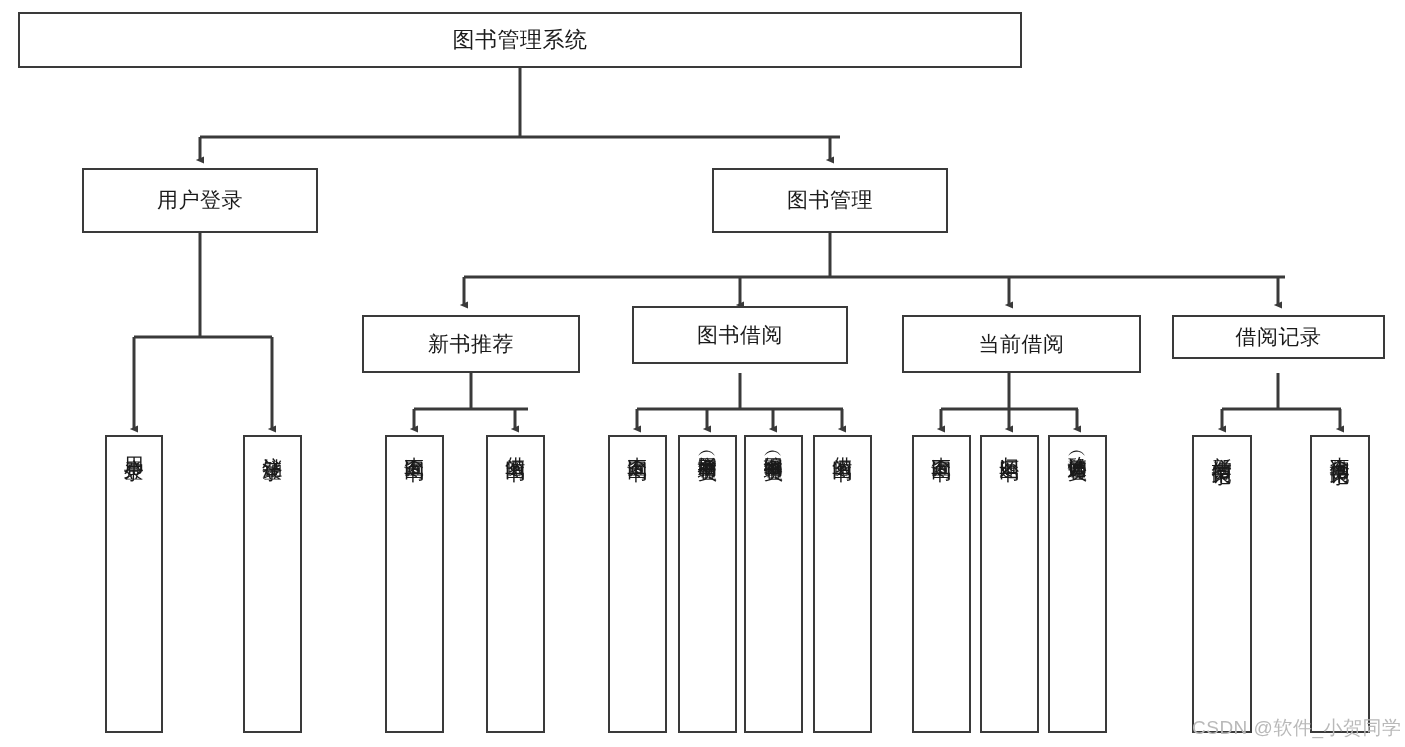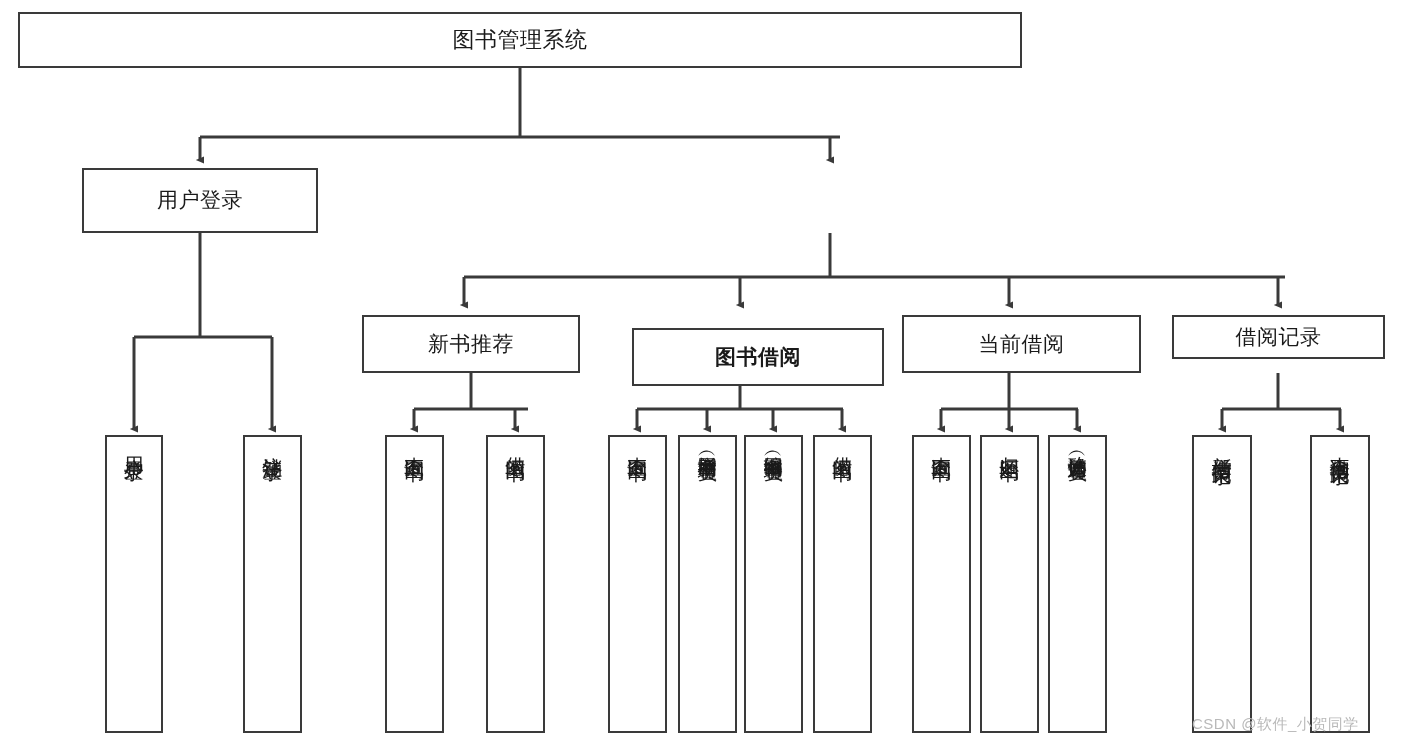--- a/index.html
+++ b/index.html
@@ -64,21 +64,21 @@
     letter-spacing: 2px;
     white-space: nowrap;
     text-align: left;
   }
   .node.vert.tall .node-label {
     font-size: 19px;
     letter-spacing: 1px;
   }
   .watermark {
     position: absolute;
-    font-size: 15px;
+    font-size: 19px;
     color: #b9b9b9;
     white-space: nowrap;
     letter-spacing: 0.5px;
   }
 </style>
 </head>
 <body>
 
 <div id="diagram-root">
 
@@ -132,25 +132,28 @@
     </g>
   </svg>
 
   <div class="node horiz root" style="left:18px; top:12px; width:1004px; height:56px;">
     <span class="node-label">图书管理系统</span>
   </div>
 
   <div class="node horiz" style="left:82px; top:168px; width:236px; height:65px;">
     <span class="node-label">用户登录</span>
   </div>
+  <div class="node horiz" style="left:712px; top:168px; width:236px; height:65px;">
+    <span class="node-label">图书管理</span>
+  </div>
 
   <div class="node horiz" style="left:362px; top:315px; width:218px; height:58px;">
     <span class="node-label">新书推荐</span>
   </div>
-  <div class="node horiz" style="left:632px; top:328px; width:252px; height:58px;font-weight:bold;">
+  <div class="node horiz" style="left:632px; top:306px; width:216px; height:58px;">
     <span class="node-label">图书借阅</span>
   </div>
   <div class="node horiz" style="left:902px; top:315px; width:239px; height:58px;">
     <span class="node-label">当前借阅</span>
   </div>
   <div class="node horiz" style="left:1172px; top:315px; width:213px; height:44px;">
     <span class="node-label">借阅记录</span>
   </div>
 
   <div class="node vert" style="left:105px; top:435px; width:58px; height:298px;">

